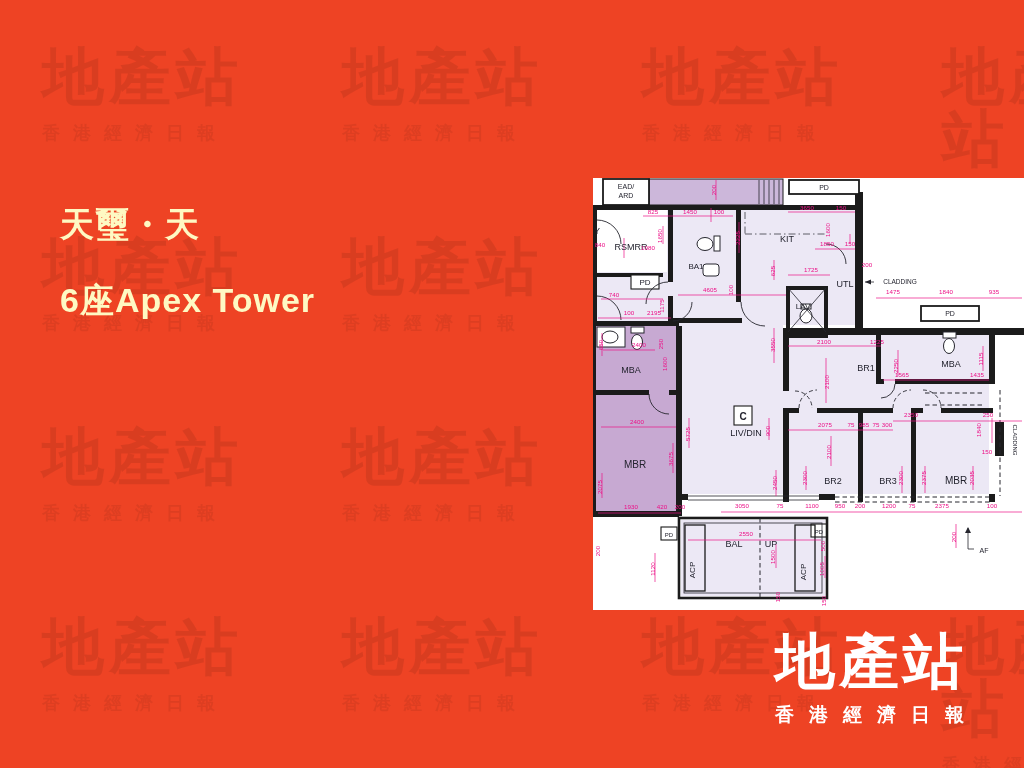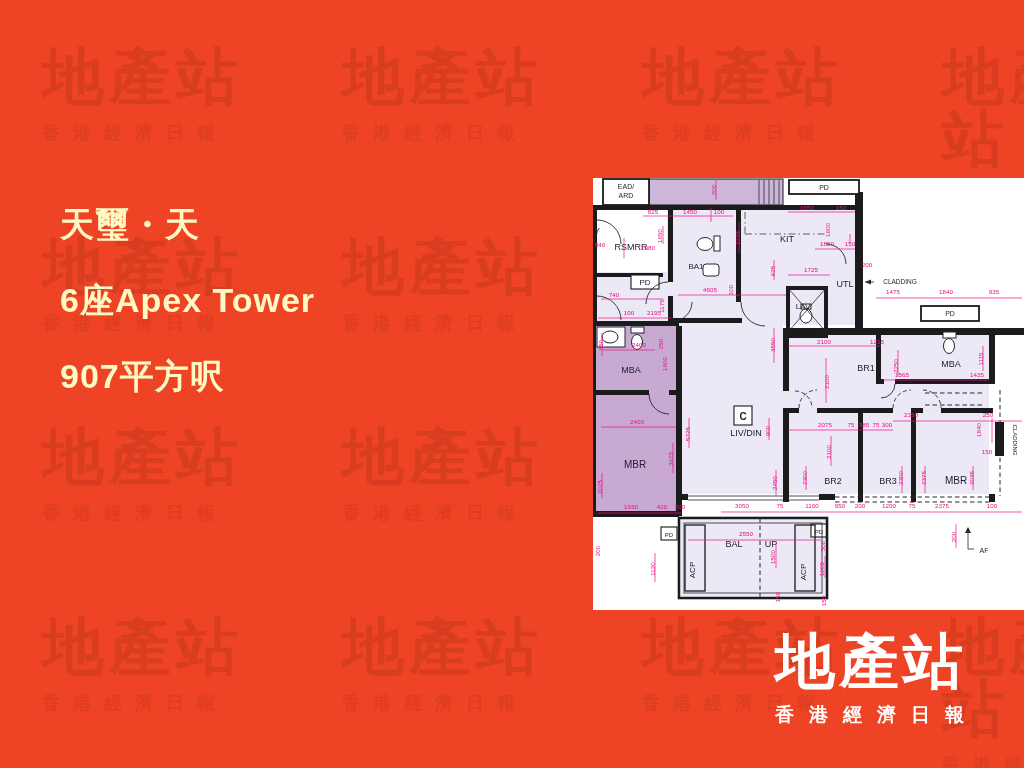--- a/index.html
+++ b/index.html
@@ -104,21 +104,20 @@
       </div>
       <div class="wm" style="left: 942px; top: 616px;">
         <div class="wm-logo">地產站</div>
         <div class="wm-sub">香港經濟日報</div>
       </div>
     </div>
 
   <div class="title">
     <div class="title-line">天璽・天</div>
     <div class="title-line">6座Apex Tower</div>
-    <div class="title-line">907平方呎</div>
   </div>
 
   <div class="plan">
     <svg viewBox="0 0 431 432" xmlns="http://www.w3.org/2000/svg">
 
       <rect x="0" y="0" width="431" height="432" fill="#ffffff"></rect>
       <g>
         <rect x="4" y="32" width="258" height="115" fill="#ece8f5"></rect>
         <rect x="4" y="32" width="70" height="62" fill="#ffffff"></rect>
         <rect x="0" y="99" width="75" height="44" fill="#ece8f5"></rect>

